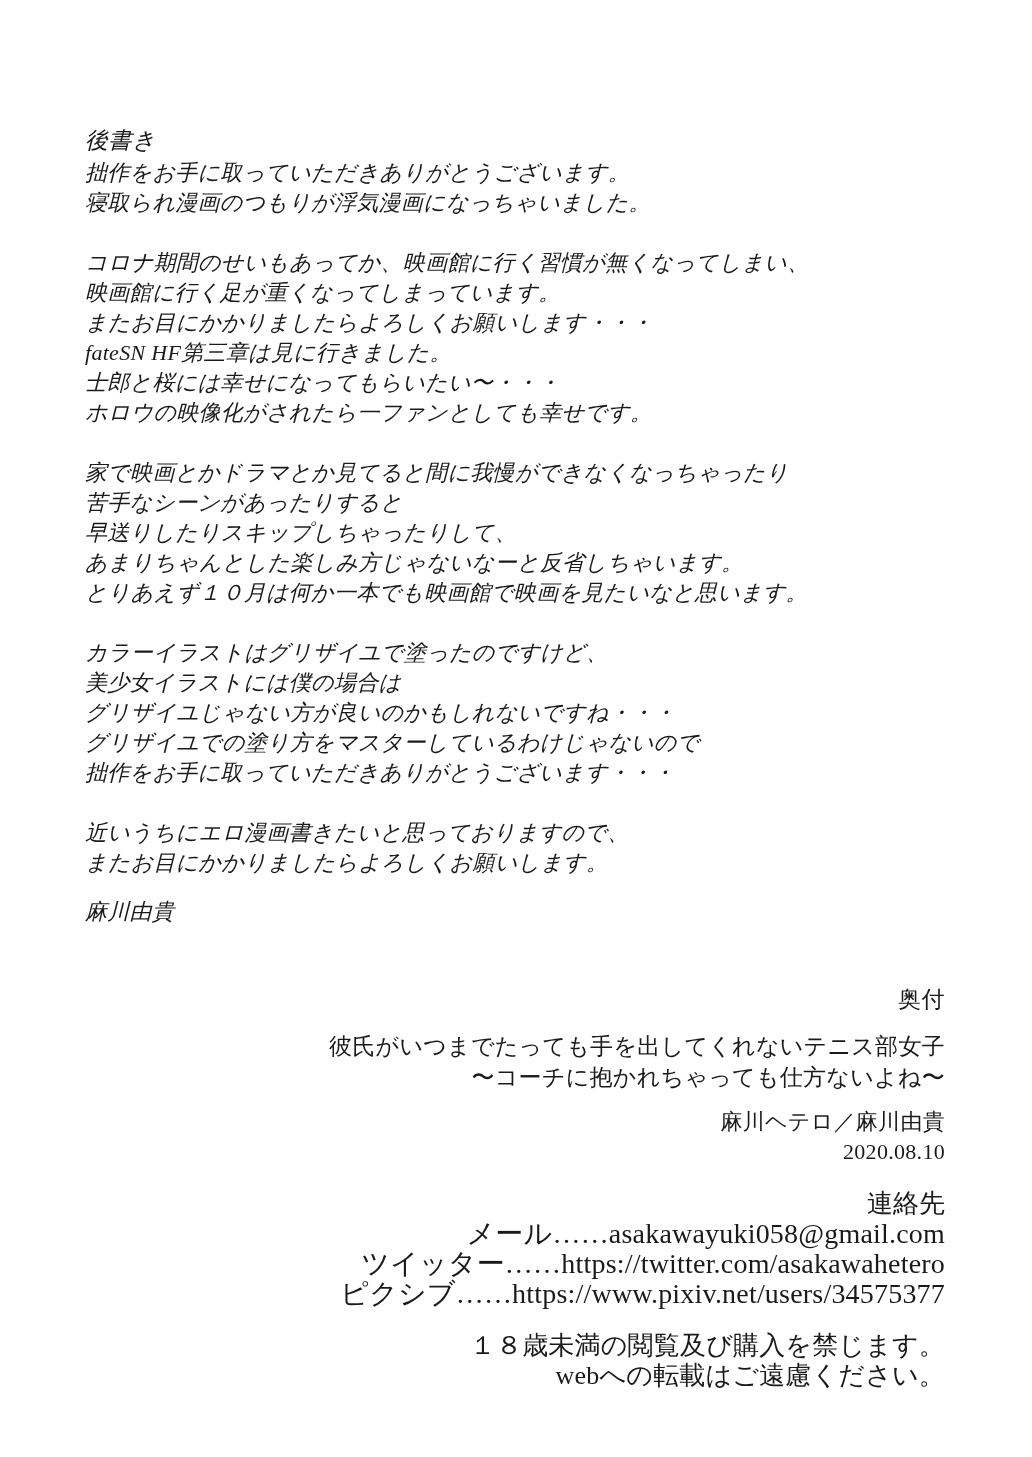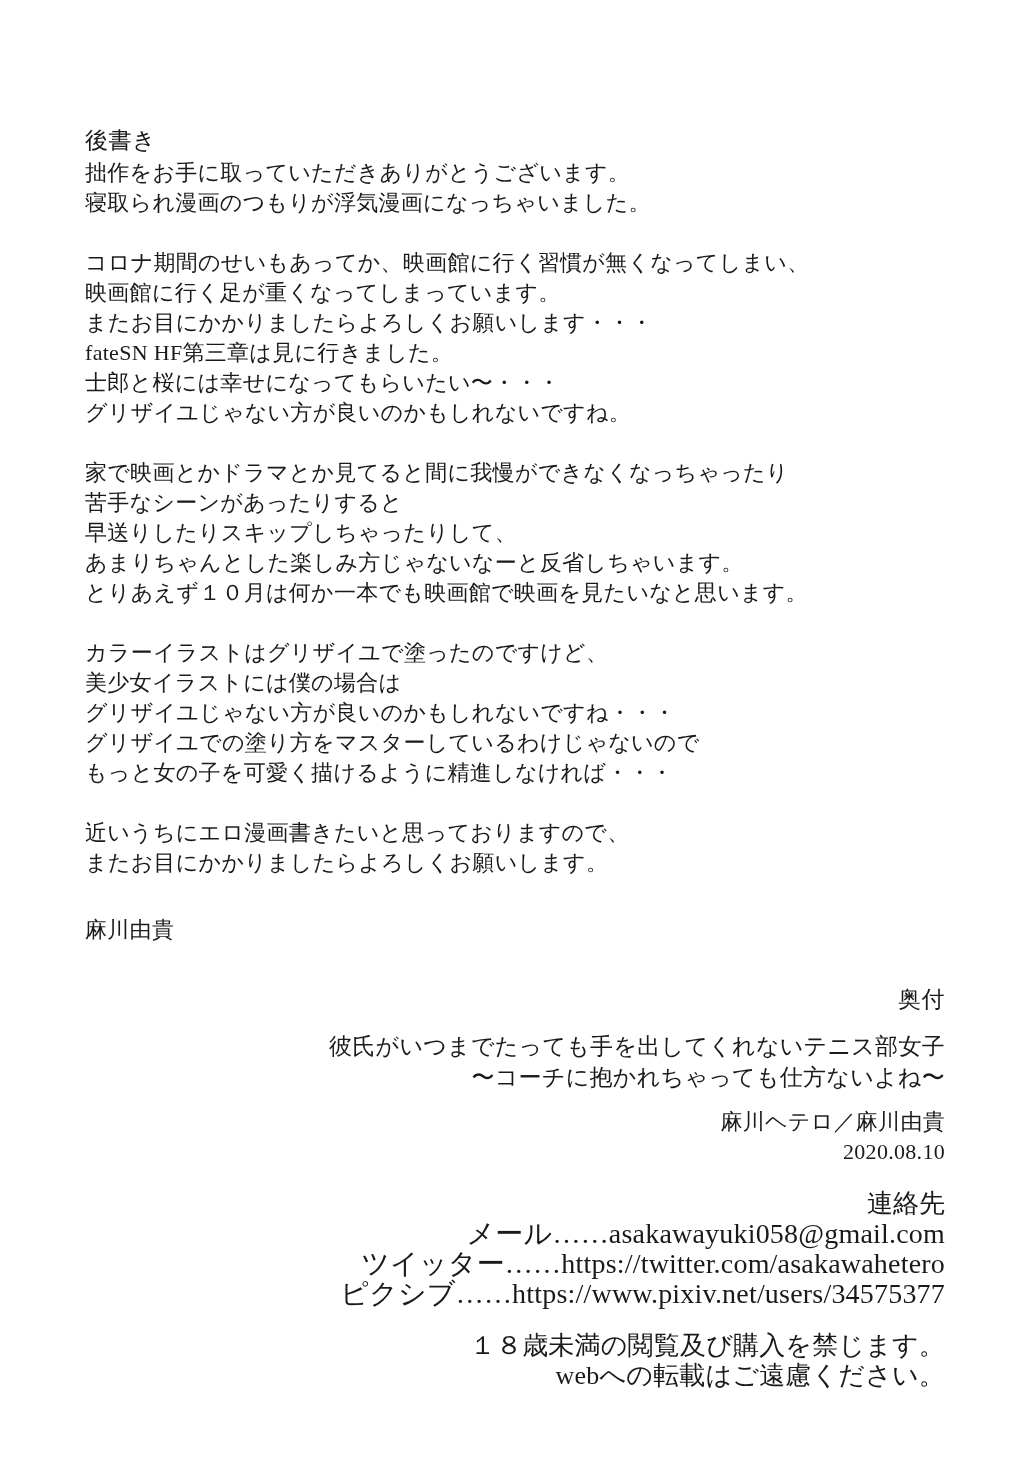--- a/index.html
+++ b/index.html
@@ -20,20 +20,21 @@
     left: 0; top: 0;
     width: 1032px;
     height: 1457px;
     background: #ffffff;
   }
   .afterword {
     position: absolute;
     left: 85px;
     top: 126px;
     width: 860px;
+    font-style: italic;
   }
   .colophon {
     position: absolute;
     left: 85px;
     top: 985px;
     width: 860px;
     text-align: right;
   }
   .heading {
     font-size: 23px;
@@ -47,21 +48,21 @@
     line-height: 30px;
     white-space: pre-wrap;
     letter-spacing: 0.3px;
   }
   .blank {
     height: 30px;
   }
   .sig {
     font-size: 22px;
     line-height: 30px;
-    margin-top: 37px;
+    margin-top: 19px;
     letter-spacing: 0.3px;
   }
   .colophon .title-line {
     font-size: 23px;
     line-height: 31px;
     letter-spacing: 0.3px;
   }
   .colophon .meta-line {
     font-size: 22px;
     line-height: 30px;
@@ -95,37 +96,37 @@
     <div class="line">拙作をお手に取っていただきありがとうございます。</div>
     <div class="line">寝取られ漫画のつもりが浮気漫画になっちゃいました。</div>
 
     <div class="blank"></div>
 
     <div class="line">コロナ期間のせいもあってか、映画館に行く習慣が無くなってしまい、</div>
     <div class="line">映画館に行く足が重くなってしまっています。</div>
     <div class="line">またお目にかかりましたらよろしくお願いします・・・</div>
     <div class="line">fateSN HF第三章は見に行きました。</div>
     <div class="line">士郎と桜には幸せになってもらいたい〜・・・</div>
-    <div class="line">グリザイユじゃない方が良いのかもしれないですね。</div>
+    <div class="line">ホロウの映像化がされたら一ファンとしても幸せです。</div>
 
     <div class="blank"></div>
 
     <div class="line">家で映画とかドラマとか見てると間に我慢ができなくなっちゃったり</div>
     <div class="line">苦手なシーンがあったりすると</div>
     <div class="line">早送りしたりスキップしちゃったりして、</div>
     <div class="line">あまりちゃんとした楽しみ方じゃないなーと反省しちゃいます。</div>
     <div class="line">とりあえず１０月は何か一本でも映画館で映画を見たいなと思います。</div>
 
     <div class="blank"></div>
 
     <div class="line">カラーイラストはグリザイユで塗ったのですけど、</div>
     <div class="line">美少女イラストには僕の場合は</div>
     <div class="line">グリザイユじゃない方が良いのかもしれないですね・・・</div>
     <div class="line">グリザイユでの塗り方をマスターしているわけじゃないので</div>
-    <div class="line">もっと女の子を可愛く描けるように精進しなければ・・・</div>
+    <div class="line">拙作をお手に取っていただきありがとうございます・・・</div>
 
     <div class="blank"></div>
 
     <div class="line">近いうちにエロ漫画書きたいと思っておりますので、</div>
     <div class="line">またお目にかかりましたらよろしくお願いします。</div>
 
     <div class="sig">麻川由貴</div>
   </section>
 
   <section class="colophon">

